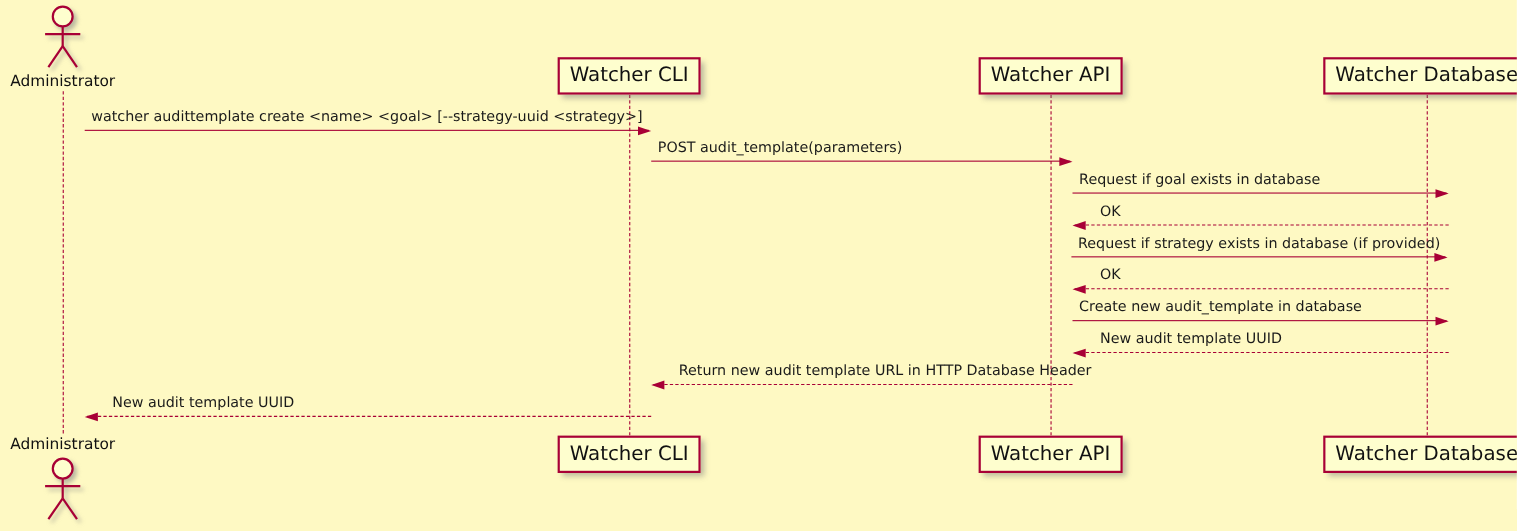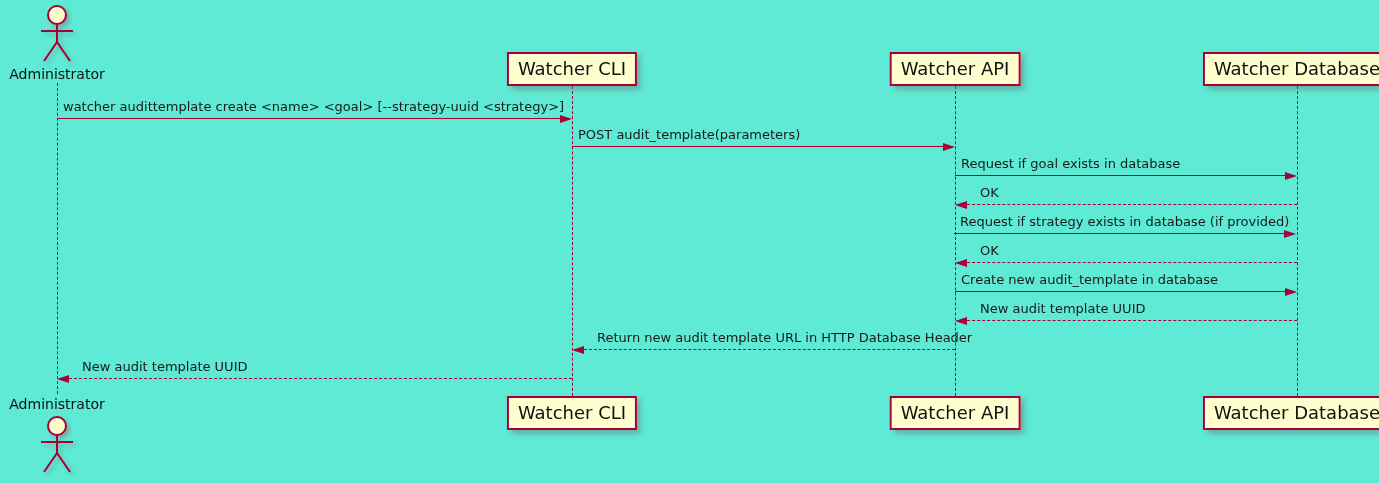--- a/index.html
+++ b/index.html
@@ -5,21 +5,21 @@
   html, body {
     margin: 0;
     padding: 0;
     background: #ffffff;
     font-family: "DejaVu Sans", "Liberation Sans", sans-serif;
   }
   .canvas {
     position: relative;
     width: 1379px;
     height: 483px;
-    background: #5eead4;
+    background: #fef9c3;
     overflow: hidden;
   }
 
   
   .lifeline {
     position: absolute;
     width: 0;
     border-left: 1px dashed #A80036;
   }
 
@@ -43,21 +43,21 @@
   }
   .actor-label {
     position: absolute;
     transform: translateX(-50%);
     font-size: 14px;
     color: #111111;
     white-space: nowrap;
   }
 
   
-  .msg { position: absolute; height: 20px; }
+  .msg { position: absolute; height: 20px; margin-left: 20px; }
   .msg-text {
     position: absolute;
     bottom: 5px;
     white-space: nowrap;
     font-size: 13px;
     color: #1a1a1a;
   }
   .msg.right .msg-text { left: 6px; }
   .msg.left  .msg-text { left: 25px; }
   .msg-line {

